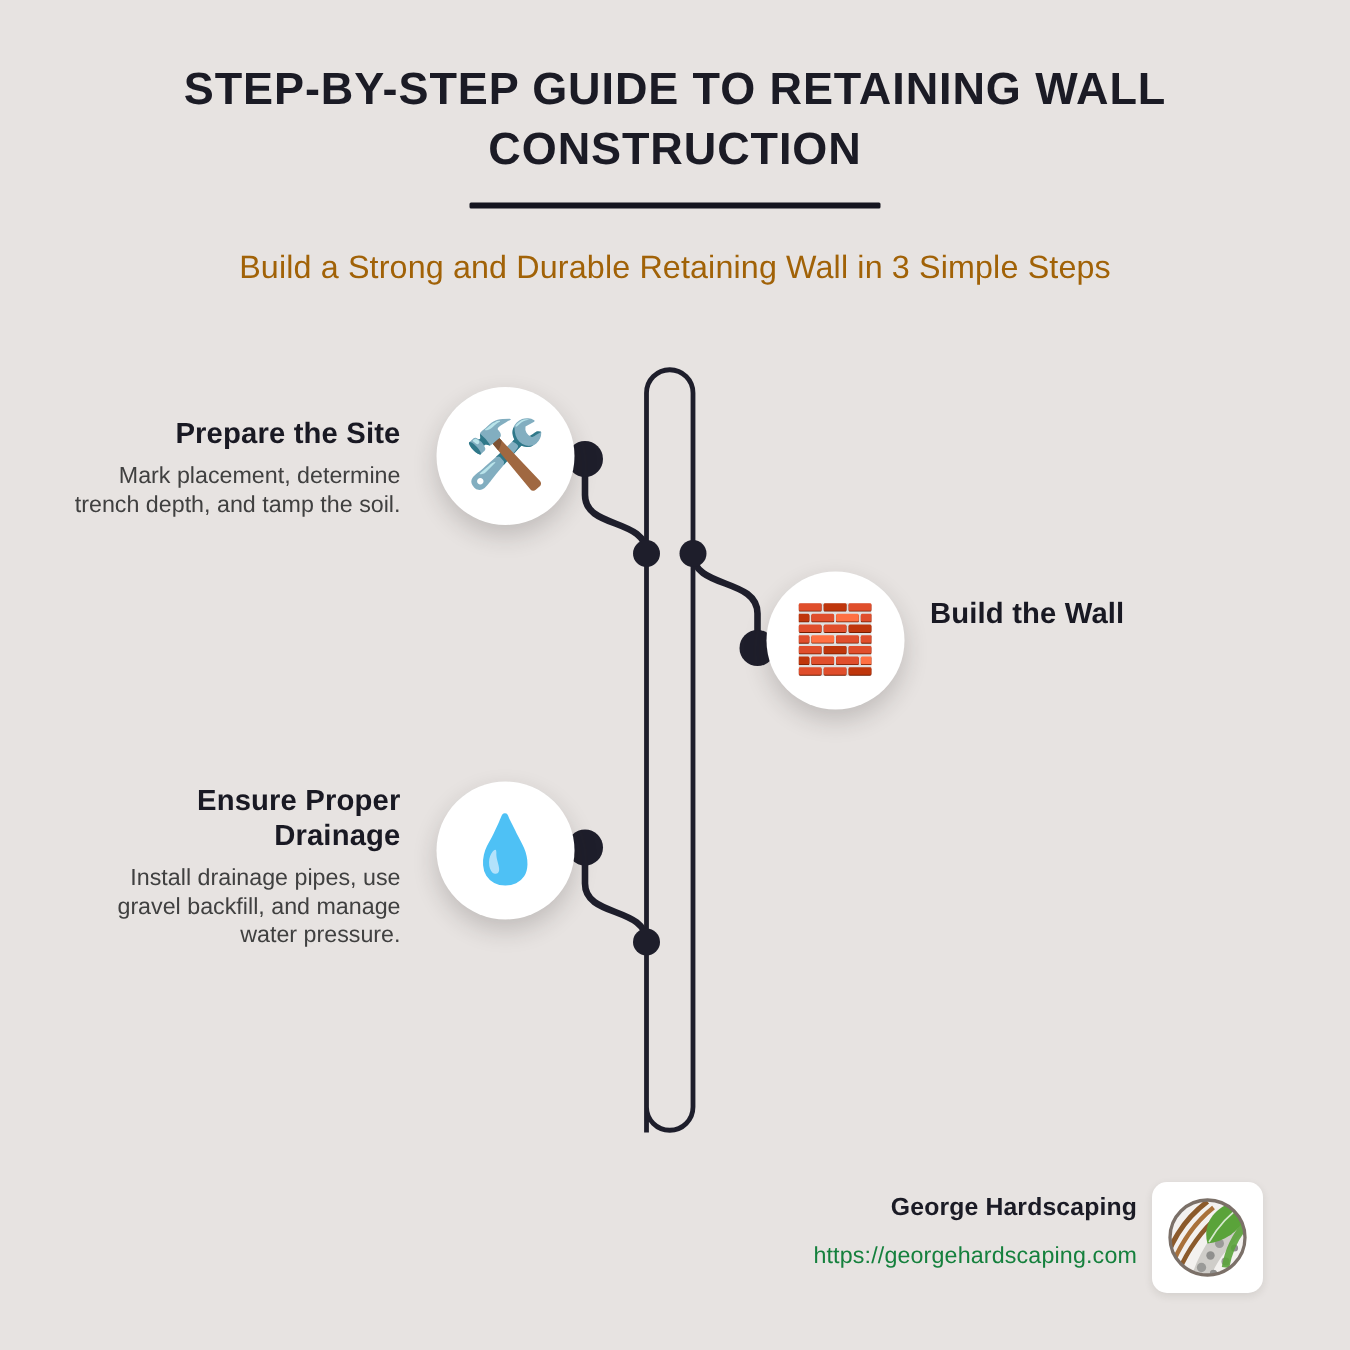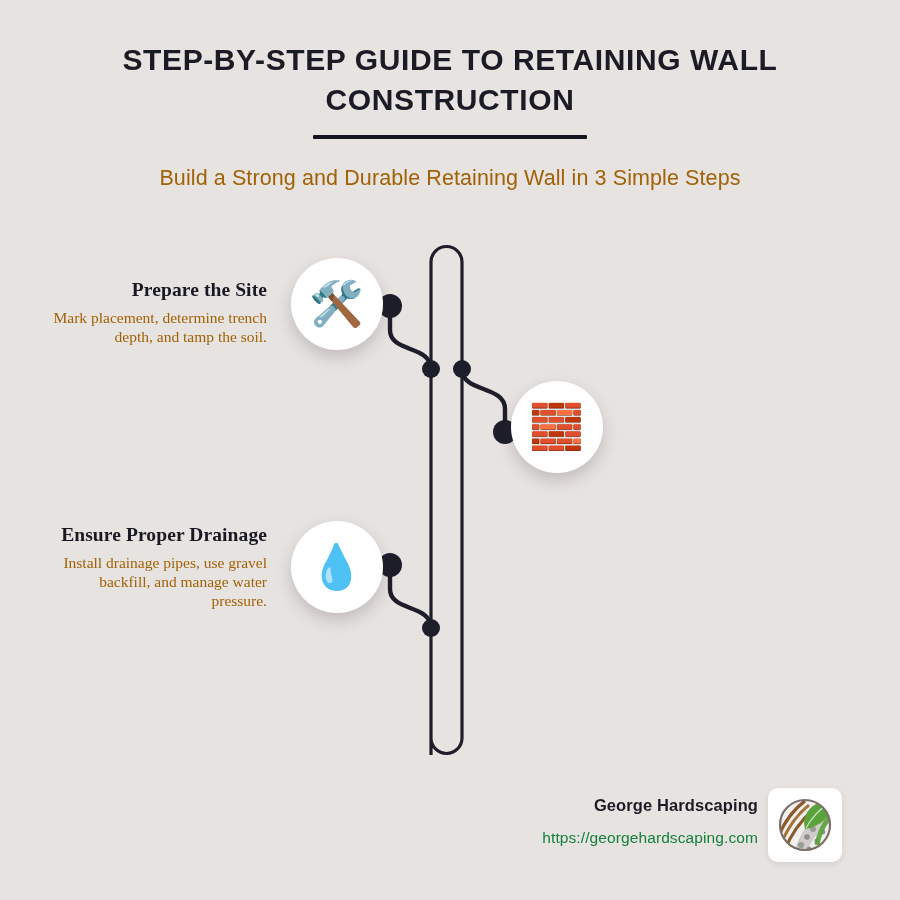--- a/index.html
+++ b/index.html
@@ -78,37 +78,36 @@
     line-height: 1;
   }
   .circle-1 { left: 291px; top: 258px; }
   .circle-2 { left: 511px; top: 381px; }
   .circle-3 { left: 291px; top: 521px; }
 
   
   .step-text {
     position: absolute;
     width: 222px;
-    font-family: Liberation Serif, serif;
   }
   .step-text.right-align { text-align: right; }
   .step-text.left-align  { text-align: left; }
 
   .step-heading {
     font-size: 19.5px;
     font-weight: 800;
     color: #191923;
     letter-spacing: 0.1px;
     line-height: 1.18;
     margin: 0 0 7px 0;
   }
   .step-body {
     font-size: 15.5px;
     font-weight: 400;
-    color: #a16207;
+    color: #404040;
     line-height: 1.24;
     margin: 0;
   }
 
   .text-1 { left: 45px;  top: 278px; }
   .text-2 { left: 620px; top: 398px; width: 215px; }
   .text-3 { left: 45px;  top: 523px; }
 
   
   .footer {
@@ -193,20 +192,21 @@
   </div>
   <div class="step-text right-align text-1">
     <p class="step-heading">Prepare the Site</p>
     <p class="step-body">Mark placement, determine trench depth, and tamp the soil.</p>
   </div>
 
   <div class="step-circle circle-2">
     <span>🧱</span>
   </div>
   <div class="step-text left-align text-2">
+    <p class="step-heading">Build the Wall</p>
   </div>
 
   <div class="step-circle circle-3">
     <span>💧</span>
   </div>
   <div class="step-text right-align text-3">
     <p class="step-heading">Ensure Proper Drainage</p>
     <p class="step-body">Install drainage pipes, use gravel backfill, and manage water pressure.</p>
   </div>
 

